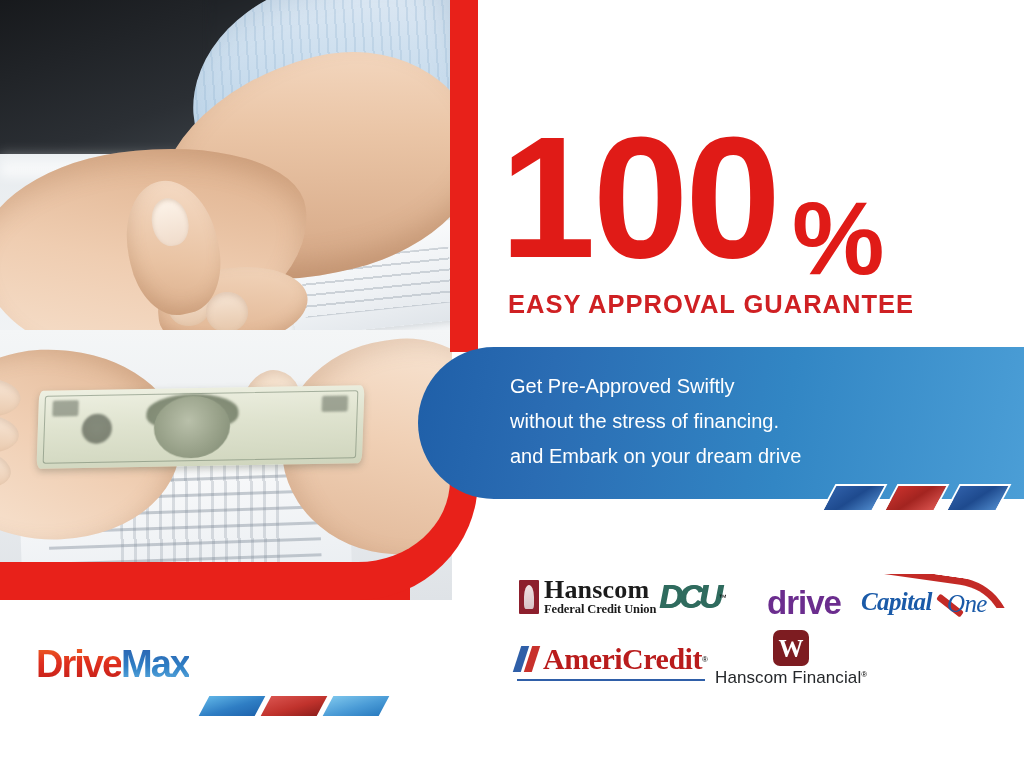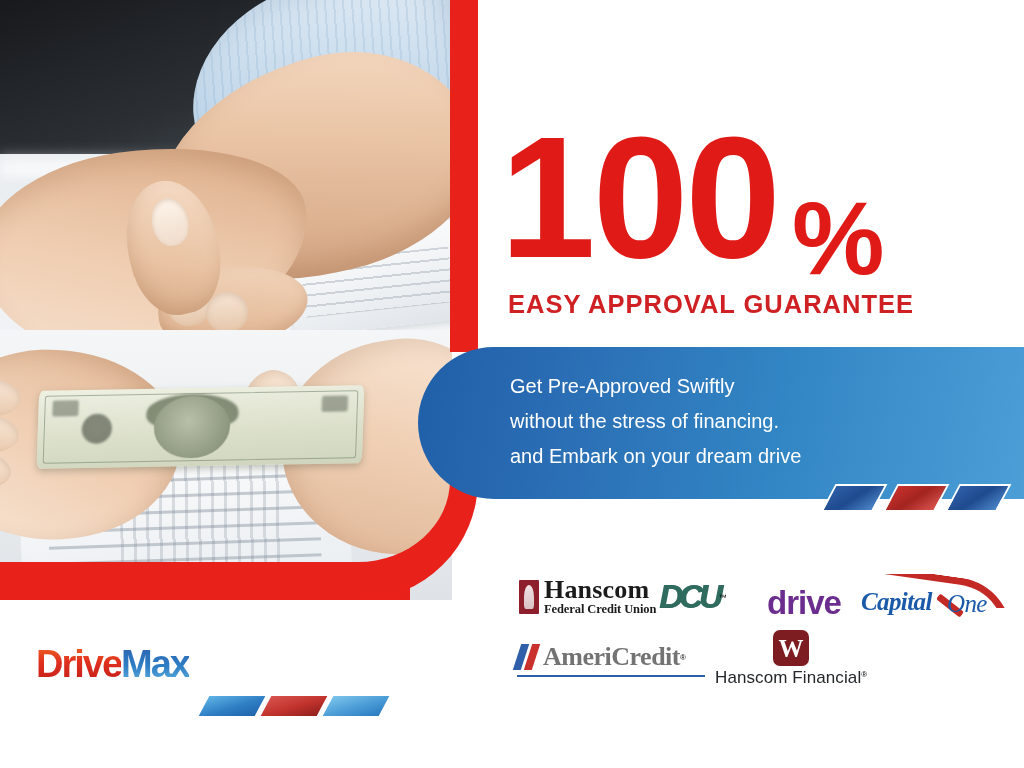--- a/index.html
+++ b/index.html
@@ -299,21 +299,21 @@
   }
   .co-one{
     position:absolute;left:86px;top:14px;font-family:"Liberation Serif", serif;font-style:italic;
     font-size:25px;color:#1a5aa8;letter-spacing:-.6px;
   }
 
   
   .l-ameri{left:8px;top:72px;}
   .am-slash{width:8px;height:26px;background:#2f5fa8;transform:skewX(-18deg);margin-right:3px;}
   .am-slash.red{background:#c8312c;}
-  .am-t{font-family:"Liberation Serif", serif;font-weight:bold;font-size:26px;color:#737373;letter-spacing:-.5px;margin-left:4px;}
+  .am-t{font-family:"Liberation Serif", serif;font-weight:bold;font-size:30px;color:#b91c1c;letter-spacing:-.5px;margin-left:4px;}
   .am-reg{font-size:8px;vertical-align:super;}
   .am-underline{position:absolute;left:0;bottom:-5px;width:188px;height:2px;background:#2f5fa8;}
 
   
   .l-west{left:206px;top:60px;flex-direction:column;align-items:center;}
   .w-badge{
     width:36px;height:36px;border-radius:7px;background:#7d1c21;
     display:flex;align-items:center;justify-content:center;margin-bottom:2px;
   }
   .w-badge span{font-family:"Liberation Serif", serif;font-weight:bold;font-size:25px;color:#ffffff;line-height:25px;}

